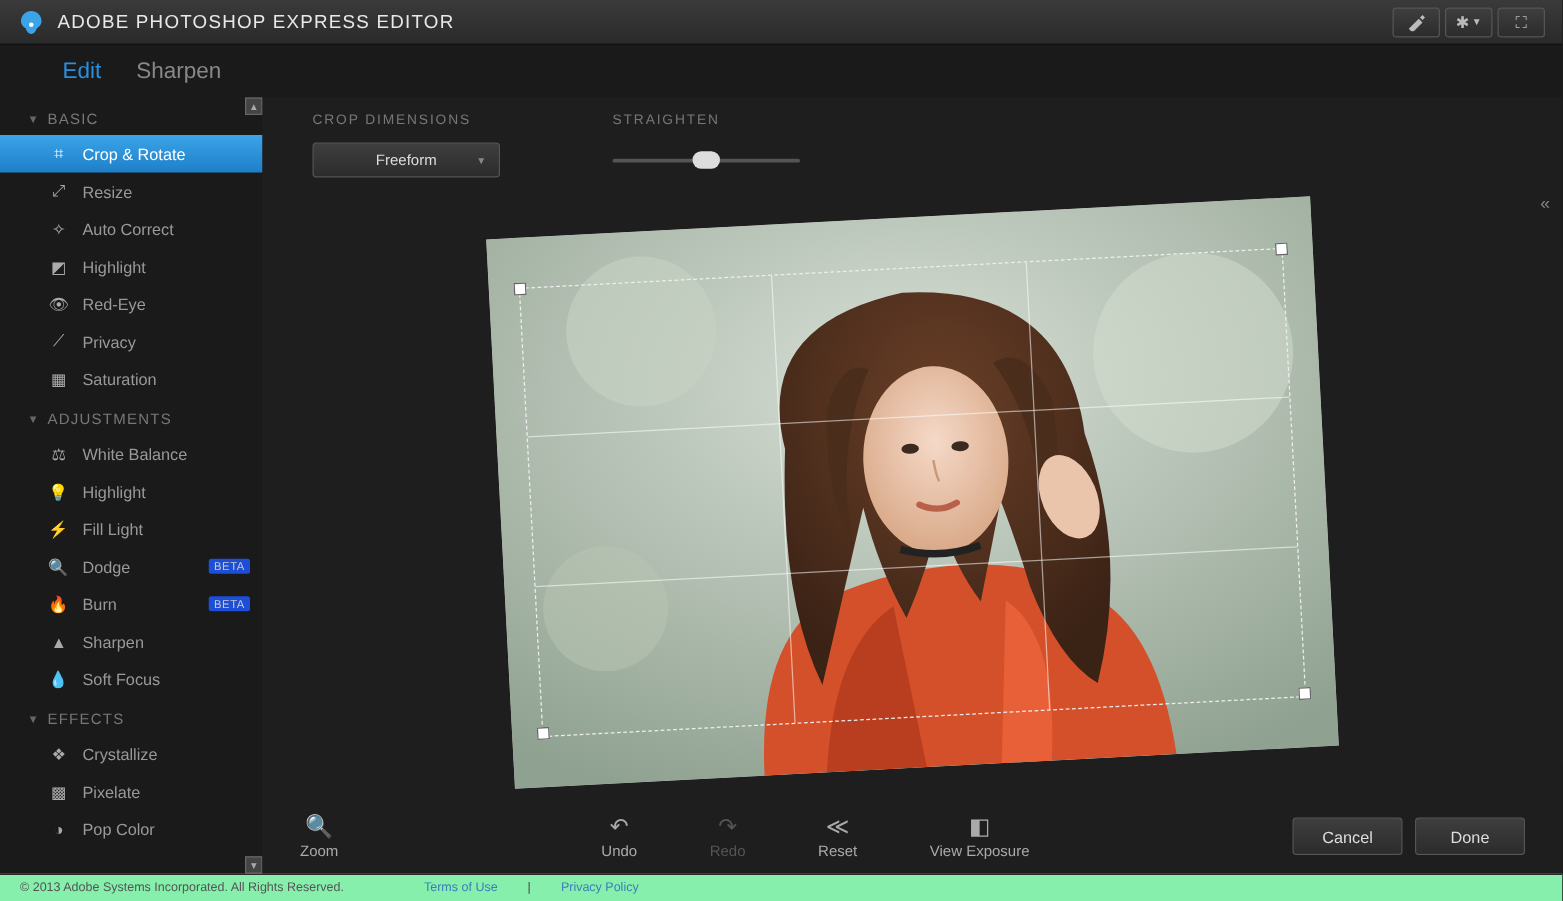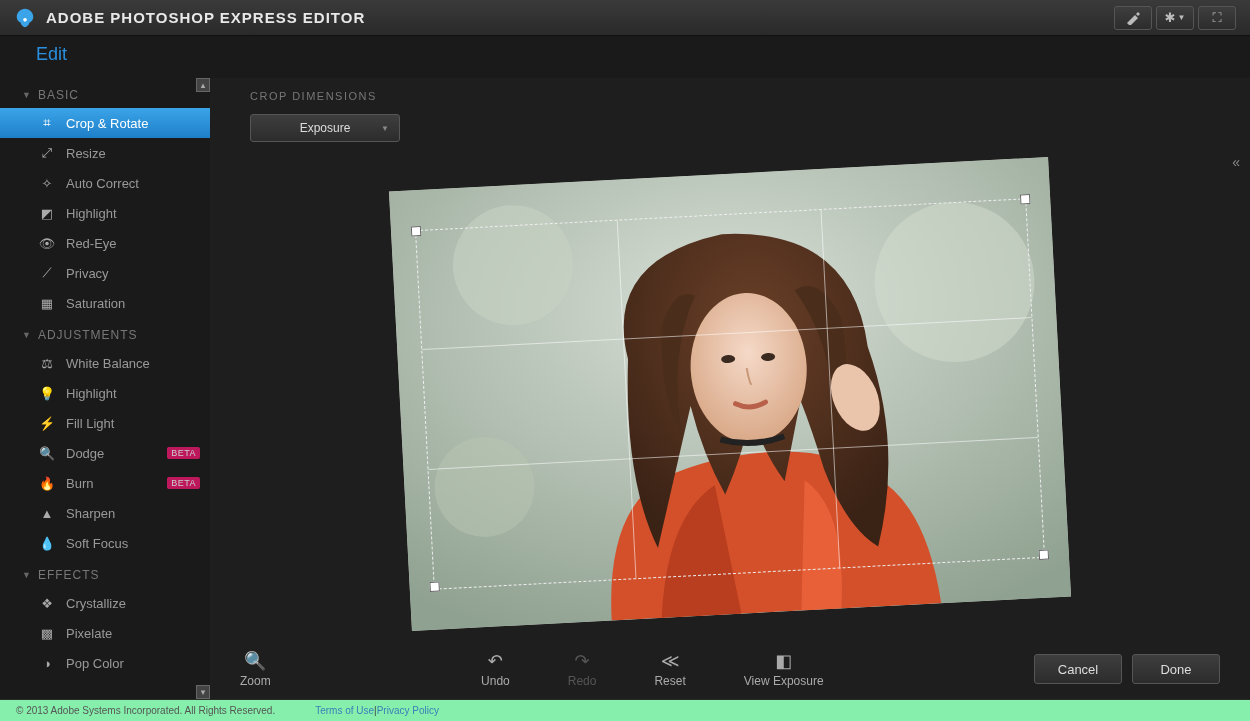--- a/index.html
+++ b/index.html
@@ -1,43 +1,43 @@
 <!DOCTYPE html>
 <html><head>
 <meta charset="utf-8">
 <style>
 * { margin: 0; padding: 0; box-sizing: border-box; font-family: "Segoe UI", Arial, sans-serif; }
 body { width: 1250px; height: 721px; background: #1a1a1a; color: #ccc; overflow: hidden; position: relative; }
 
 
 .header { height: 36px; background: linear-gradient(#3a3a3a,#2a2a2a); display: flex; align-items: center; padding: 0 14px; border-bottom: 1px solid #111; }
 .logo { width: 22px; height: 22px; margin-right: 10px; }
-.app-title { color: #e8e8e8; font-size: 15px; font-weight: 700; letter-spacing: 1px; }
+.app-title { color: #e8e8e8; font-size: 15px; font-weight: 400; letter-spacing: 1px; }
 .header-spacer { flex: 1; }
 .hdr-btn { width: 38px; height: 24px; background: linear-gradient(#3e3e3e,#2c2c2c); border: 1px solid #555; border-radius: 3px; margin-left: 4px; display: flex; align-items: center; justify-content: center; cursor: pointer; color: #bbb; font-size: 13px; }
 
 
-.tabs { height: 42px; display: flex; align-items: flex-start; padding-left: 22px; background: #1a1a1a; flex-direction: column; }
+.tabs { height: 42px; display: flex; align-items: center; padding-left: 36px; background: #1a1a1a; }
 .tab { font-size: 18px; color: #888; padding: 8px 14px 10px; cursor: pointer; }
 .tab.active { color: #2a8fde; }
 
 
 .main { display: flex; position: absolute; top: 78px; bottom: 22px; left: 0; right: 0; }
 
 
 .sidebar { width: 210px; background: #1a1a1a; position: relative; }
 .scroll-up, .scroll-down { position:absolute; right:0; width:14px; height:14px; background: #444; border:1px solid #666; font-size:9px; display:flex;align-items:center;justify-content:center;color:#aaa;cursor:pointer;}
 .scroll-up{top:0;} .scroll-down{bottom:0;}
 .group-header { display:flex; align-items:center; color:#777; font-size:12px; padding: 10px 10px 6px 22px; letter-spacing:1px; cursor:pointer; }
 .group-header .tri { font-size:9px; margin-right:6px; color:#666;}
 .item { display:flex; align-items:center; height:30px; padding-left: 38px; color:#999; font-size:13px; cursor:pointer; position:relative; }
 .item.active { background: linear-gradient(#3ba4e8,#1e7fc9); color:#fff; }
 .item .ico { width:18px; height:18px; margin-right:10px; display:flex; align-items:center; justify-content:center; color:#aaa; }
 .item.active .ico { color:#fff; }
-.badge { position:absolute; right:10px; font-size:9px; background:#be185d; color:#ccc; padding:1px 4px; border-radius:2px; letter-spacing:0.5px;}
+.badge { position:absolute; right:10px; font-size:9px; background:#1d4ed8; color:#ccc; padding:1px 4px; border-radius:2px; letter-spacing:0.5px;}
 
 
 .work { flex:1; background:#1e1e1e; display:flex; flex-direction:column; position:relative; }
 .controls { height:70px; display:flex; padding: 12px 40px 0 40px; gap: 90px; }
 .ctrl-group { display:flex; flex-direction:column; }
 .ctrl-label { font-size:11px; color:#777; letter-spacing:1.5px; margin-bottom:12px; }
 .dropdown { width:150px; height:28px; background:linear-gradient(#3e3e3e,#2c2c2c); border:1px solid #555; border-radius:3px; display:flex; align-items:center; justify-content:center; color:#ddd; font-size:12px; cursor:pointer; position:relative;}
 .dropdown::after { content:"▼"; font-size:8px; position:absolute; right:10px; color:#888;}
 .btn-row { display:flex; gap:8px; }
 .sq-btn { width:36px; height:28px; background:linear-gradient(#3e3e3e,#2c2c2c); border:1px solid #555; border-radius:3px; display:flex;align-items:center;justify-content:center;color:#ccc;cursor:pointer;font-size:14px;}
@@ -61,21 +61,21 @@
 .bottom { height:60px; display:flex; align-items:center; padding:0 30px; background:#1e1e1e;}
 .bot-btn { display:flex; flex-direction:column; align-items:center; color:#aaa; font-size:12px; margin-right:28px; cursor:pointer;}
 .bot-btn.dis { color:#555;}
 .bot-ico { font-size:18px; margin-bottom:2px;}
 .bot-spacer { flex:1;}
 .bot-center { display:flex; gap:30px;}
 .act-btn { width:88px; height:30px; background:linear-gradient(#3e3e3e,#2c2c2c); border:1px solid #555; border-radius:3px; color:#ddd; font-size:13px; display:flex;align-items:center;justify-content:center;cursor:pointer;}
 
 
 .footer { position:absolute; bottom:0; left:0; right:0; height:22px; background:#86efac; display:flex; align-items:center; padding:0 16px; font-size:10px; color:#555; border-top:1px solid #2a2a2a;}
-.footer a { color:#3a7fb8; margin:0 0; text-decoration:none;text-align:right;}
+.footer a { color:#3a7fb8; margin:0 24px; text-decoration:none;text-align:right;}
 </style>
 </head>
 <body>
 
 <div class="header">
   <svg class="logo" viewBox="0 0 24 24">
       <path fill="#3ba4e8" d="M12 2c5 0 9 4 9 9 0 3-2 5-4 6-1 3-3 5-5 5s-4-2-5-5c-2-1-4-3-4-6 0-5 4-9 9-9z"></path>
       <circle cx="12" cy="14" r="2" fill="#fff"></circle>
     </svg>
   <div class="app-title">ADOBE PHOTOSHOP EXPRESS EDITOR</div>
@@ -185,22 +185,30 @@
       </div>
 
     <div class="scroll-down">▾</div>
   </div>
 
   <div class="work">
     <div class="controls">
       <div class="ctrl-group">
         <div class="ctrl-label">CROP DIMENSIONS</div>
         <div class="dropdown">
-            <span>Exposure</span>
-          </div>
+            <span>Freeform</span>
+          </div>
+      </div>
+      <div class="ctrl-group">
+        <div class="ctrl-label">STRAIGHTEN</div>
+        <div class="slider">
+          <div class="slider-track">
+              <div class="slider-thumb"></div>
+            </div>
+        </div>
       </div>
     </div>
     <div class="collapse">«</div>
 
     <div class="canvas-area">
       <div class="photo-wrap">
         <svg viewBox="0 0 660 440" preserveAspectRatio="xMidYMid slice">
           <defs>
             <radialGradient id="bg" cx="50%" cy="30%" r="80%">
                 <stop offset="0%" stop-color="#d8dfd6"></stop>

